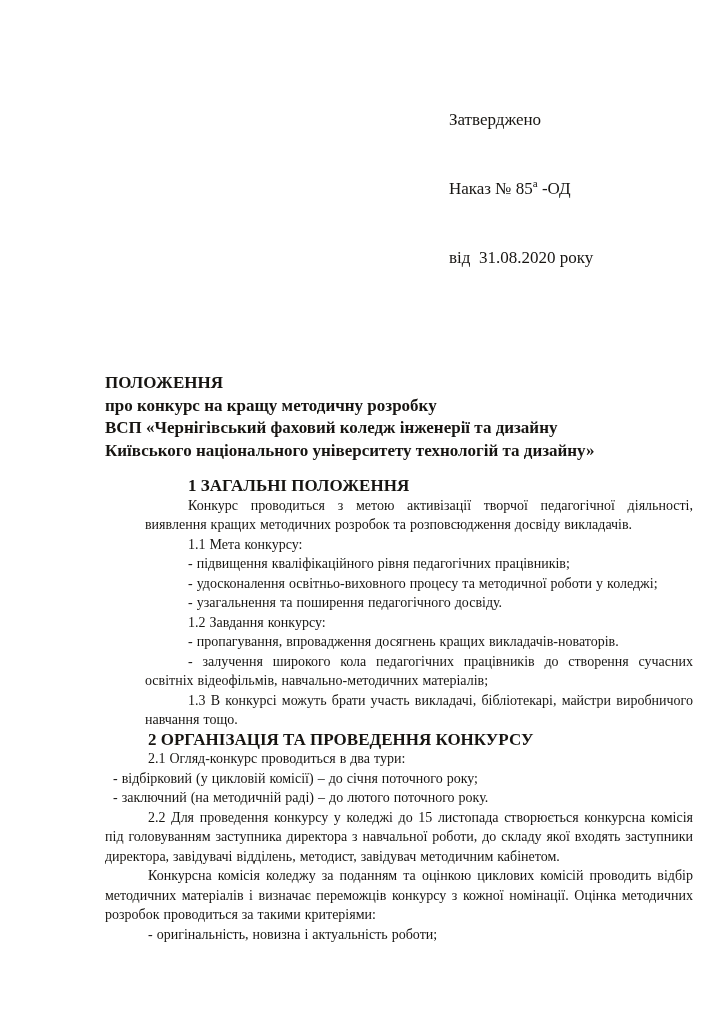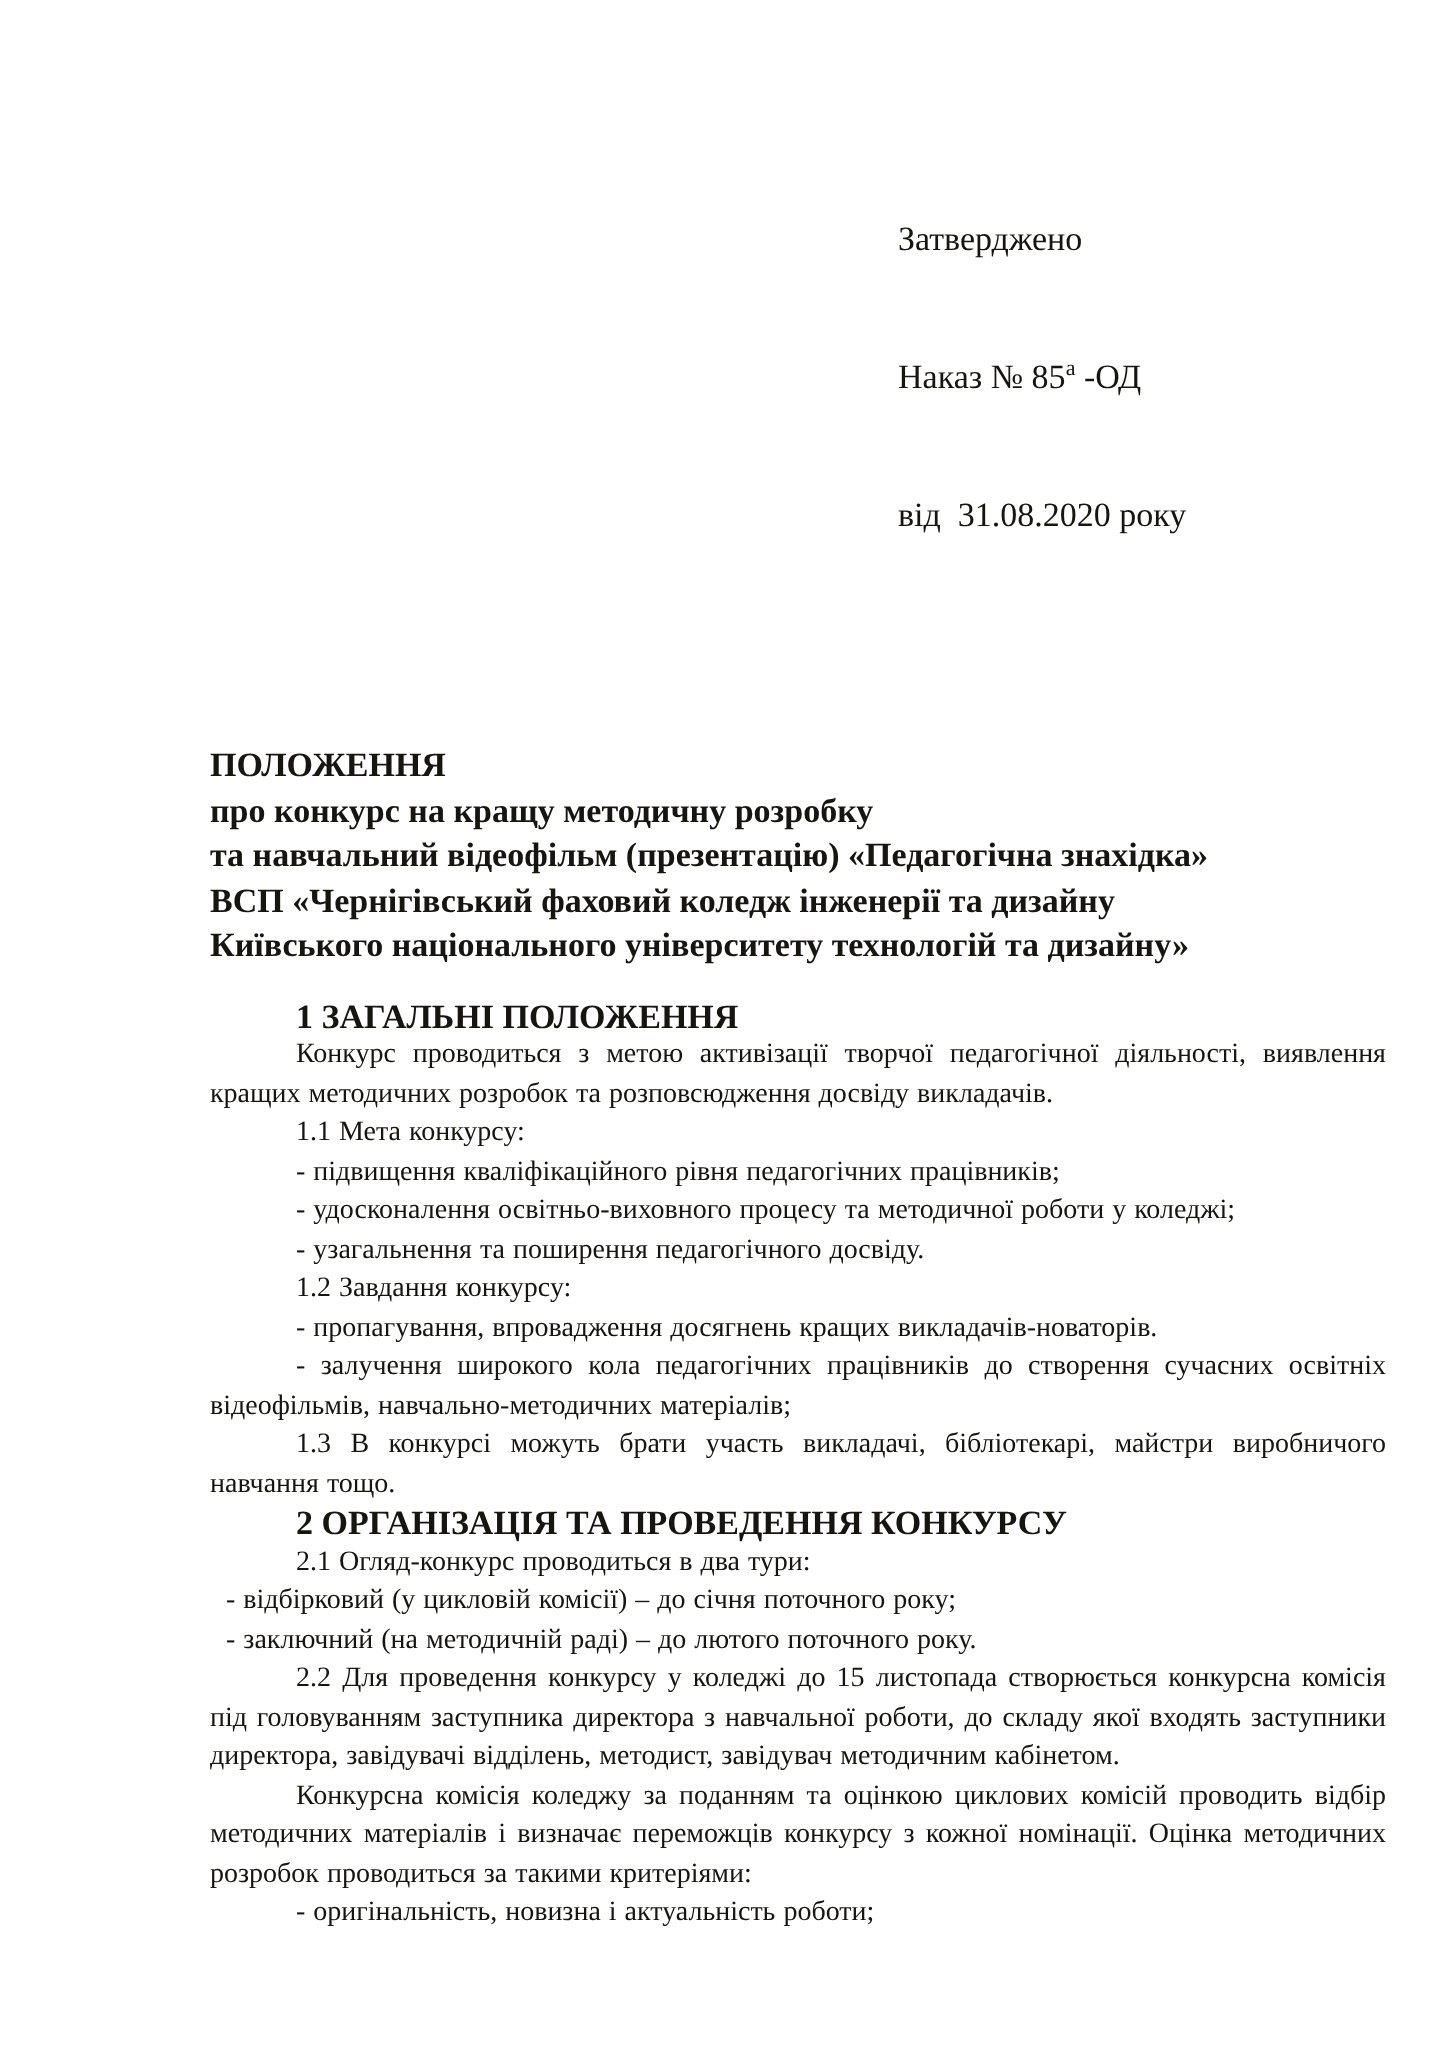--- a/index.html
+++ b/index.html
@@ -28,21 +28,21 @@
     font-size: 11px;
     line-height: 0;
   }
   .doc-title {
     margin-top: 57px;
     text-align: left;
     font-weight: 700;
     font-size: 17px;
     line-height: 22.5px;
   }
-  .section-1 { margin-top: 14px; }
+  .section-1 { margin-top: 14px; margin-left: 40px; }
   .section-2 { }
   .sec-heading {
     margin: 0;
     font-weight: 700;
     font-size: 17px;
     line-height: 19.5px;
     text-indent: 43px;
   }
   .p {
     margin: 0;
@@ -63,21 +63,20 @@
 
   <div class="approval">
     <div>Затверджено</div>
     <div><span>Наказ № 85</span><sup>а</sup><span> -ОД</span></div>
     <div>від  31.08.2020 року</div>
   </div>
 
   <div class="doc-title">
     <div>ПОЛОЖЕННЯ</div>
     <div>про конкурс на кращу методичну розробку</div>
-    <div>та навчальний відеофільм (презентацію) «Педагогічна знахідка»</div>
     <div>ВСП «Чернігівський фаховий коледж інженерії та дизайну</div>
     <div>Київського національного університету технологій та дизайну»</div>
   </div>
 
   <div class="section-1">
     <h2 class="sec-heading">1 ЗАГАЛЬНІ ПОЛОЖЕННЯ</h2>
     <p class="p">Конкурс проводиться з метою активізації творчої педагогічної діяльності, виявлення кращих методичних розробок та розповсюдження досвіду викладачів.</p>
     <p class="p">1.1 Мета конкурсу:</p>
     <p class="p">- підвищення кваліфікаційного рівня педагогічних працівників;</p>
     <p class="p">- удосконалення освітньо-виховного процесу та методичної роботи у коледжі;</p>

